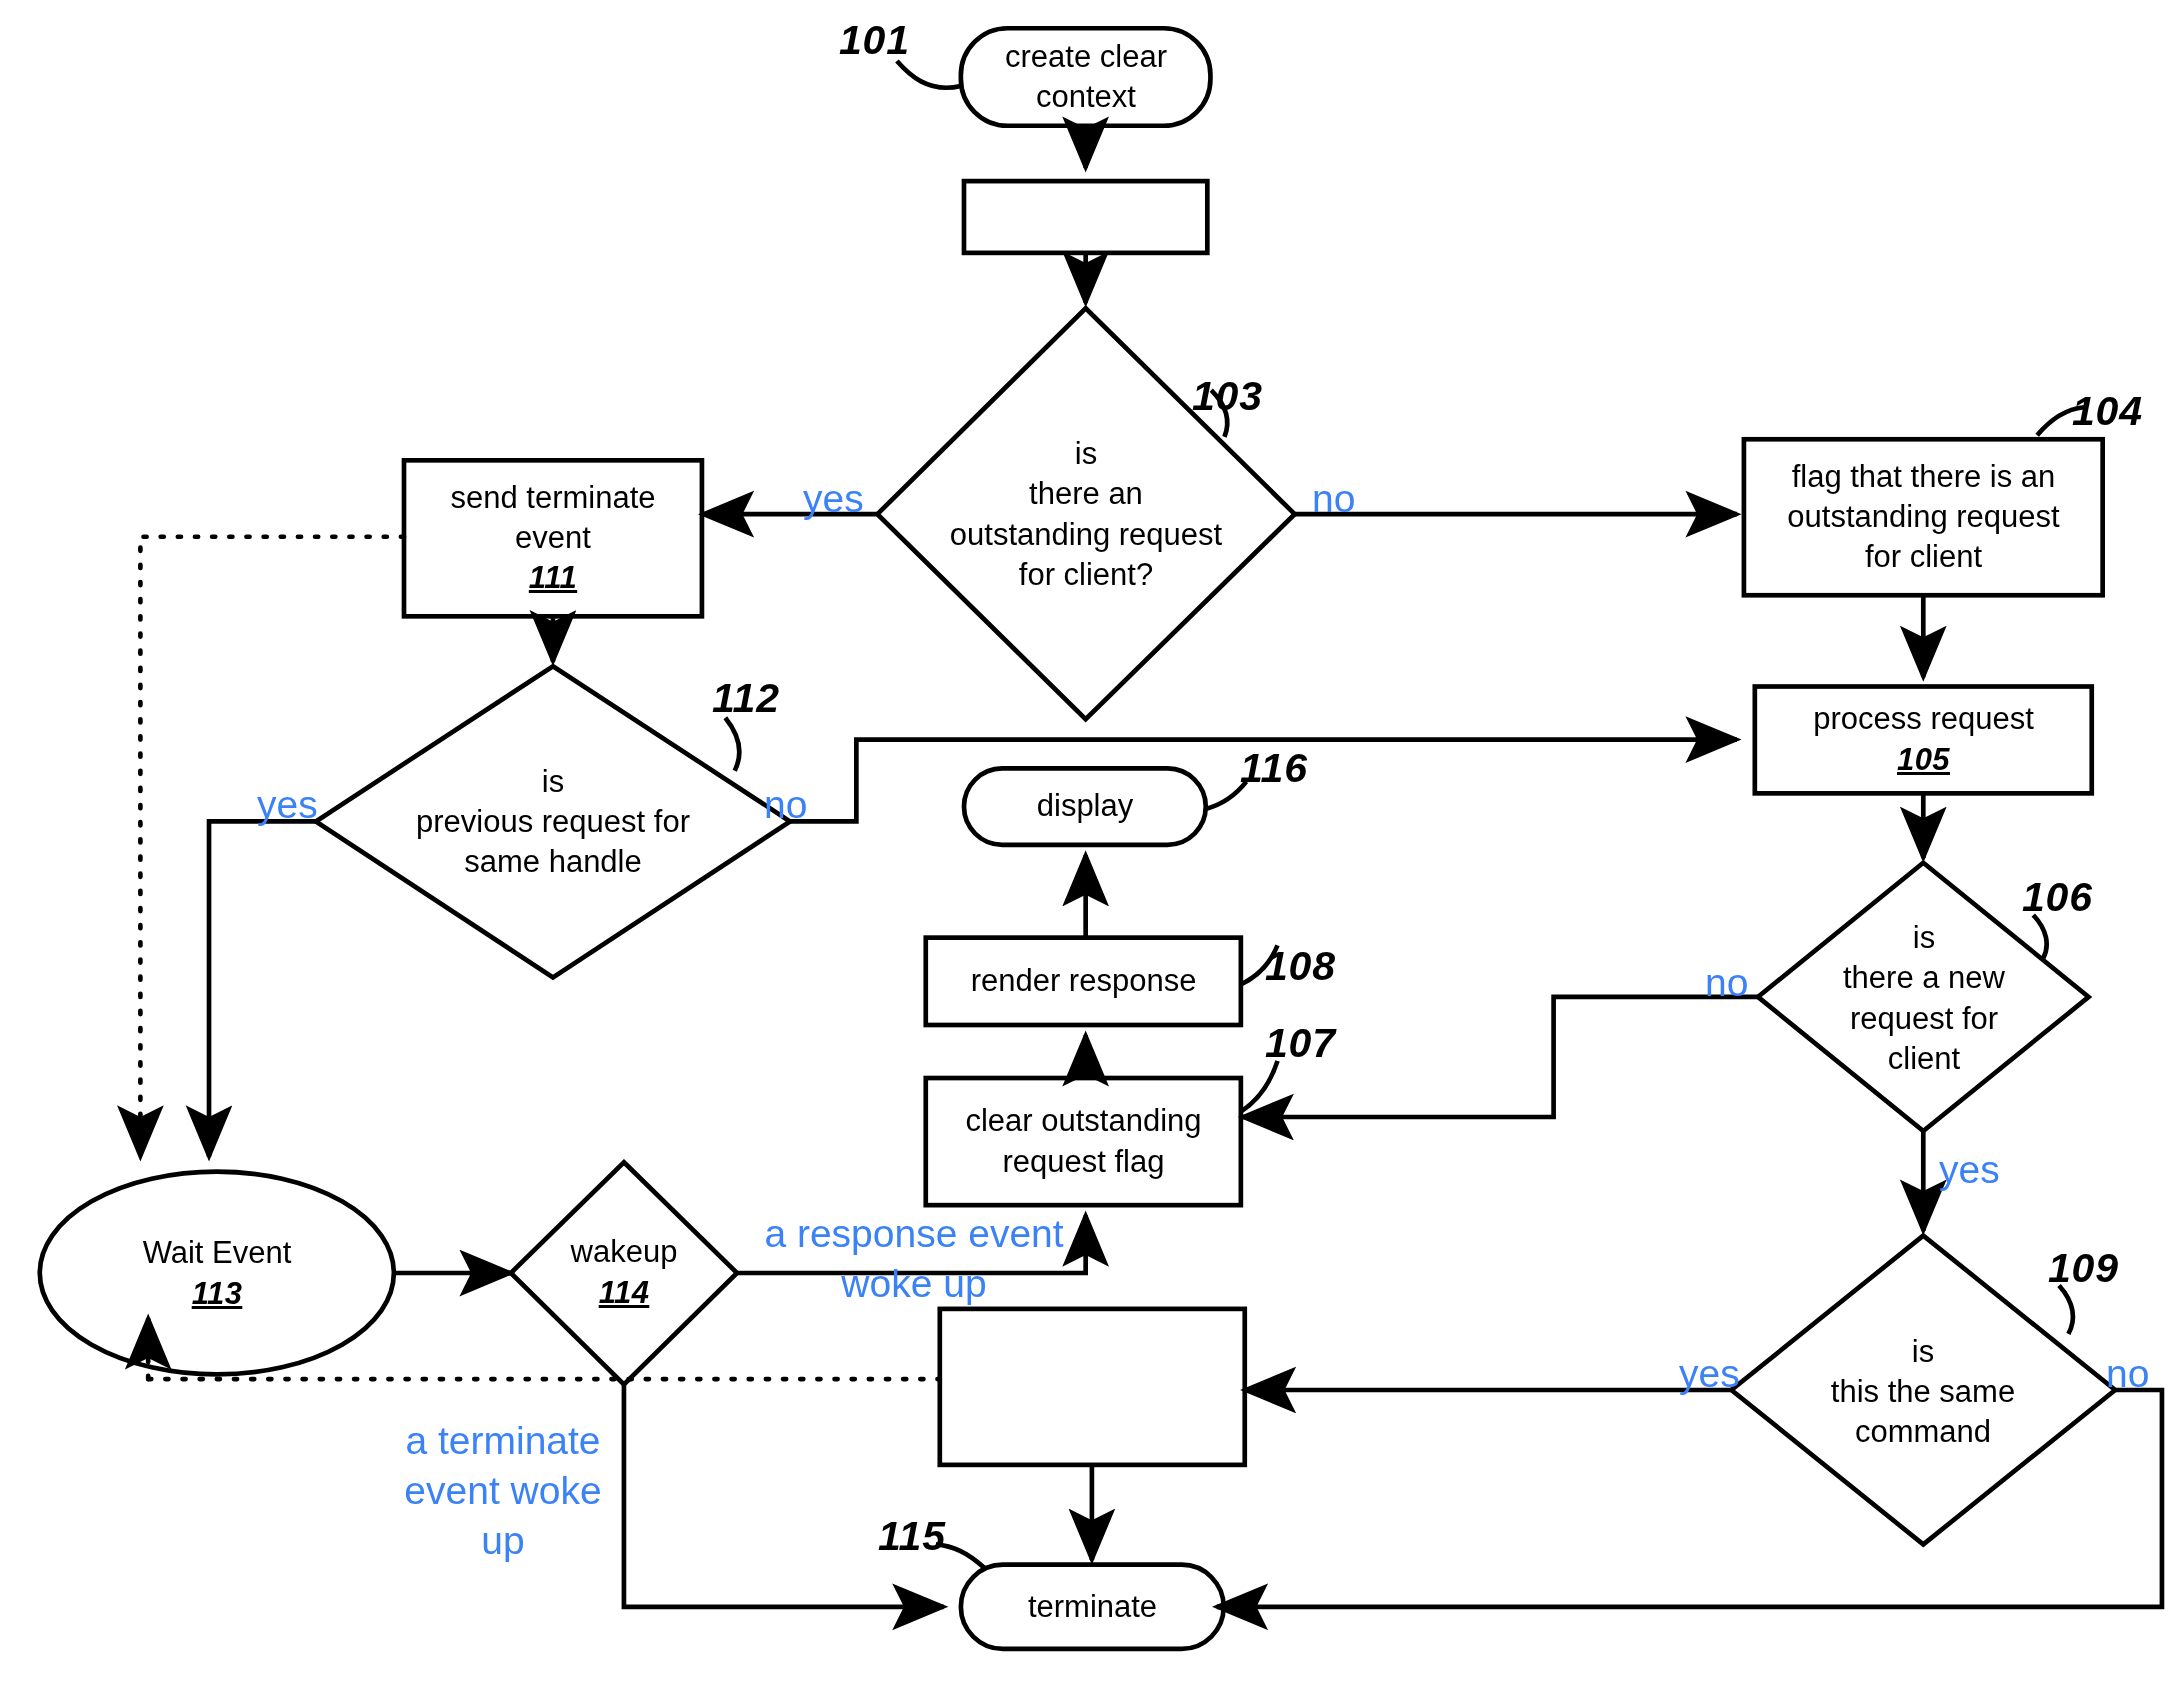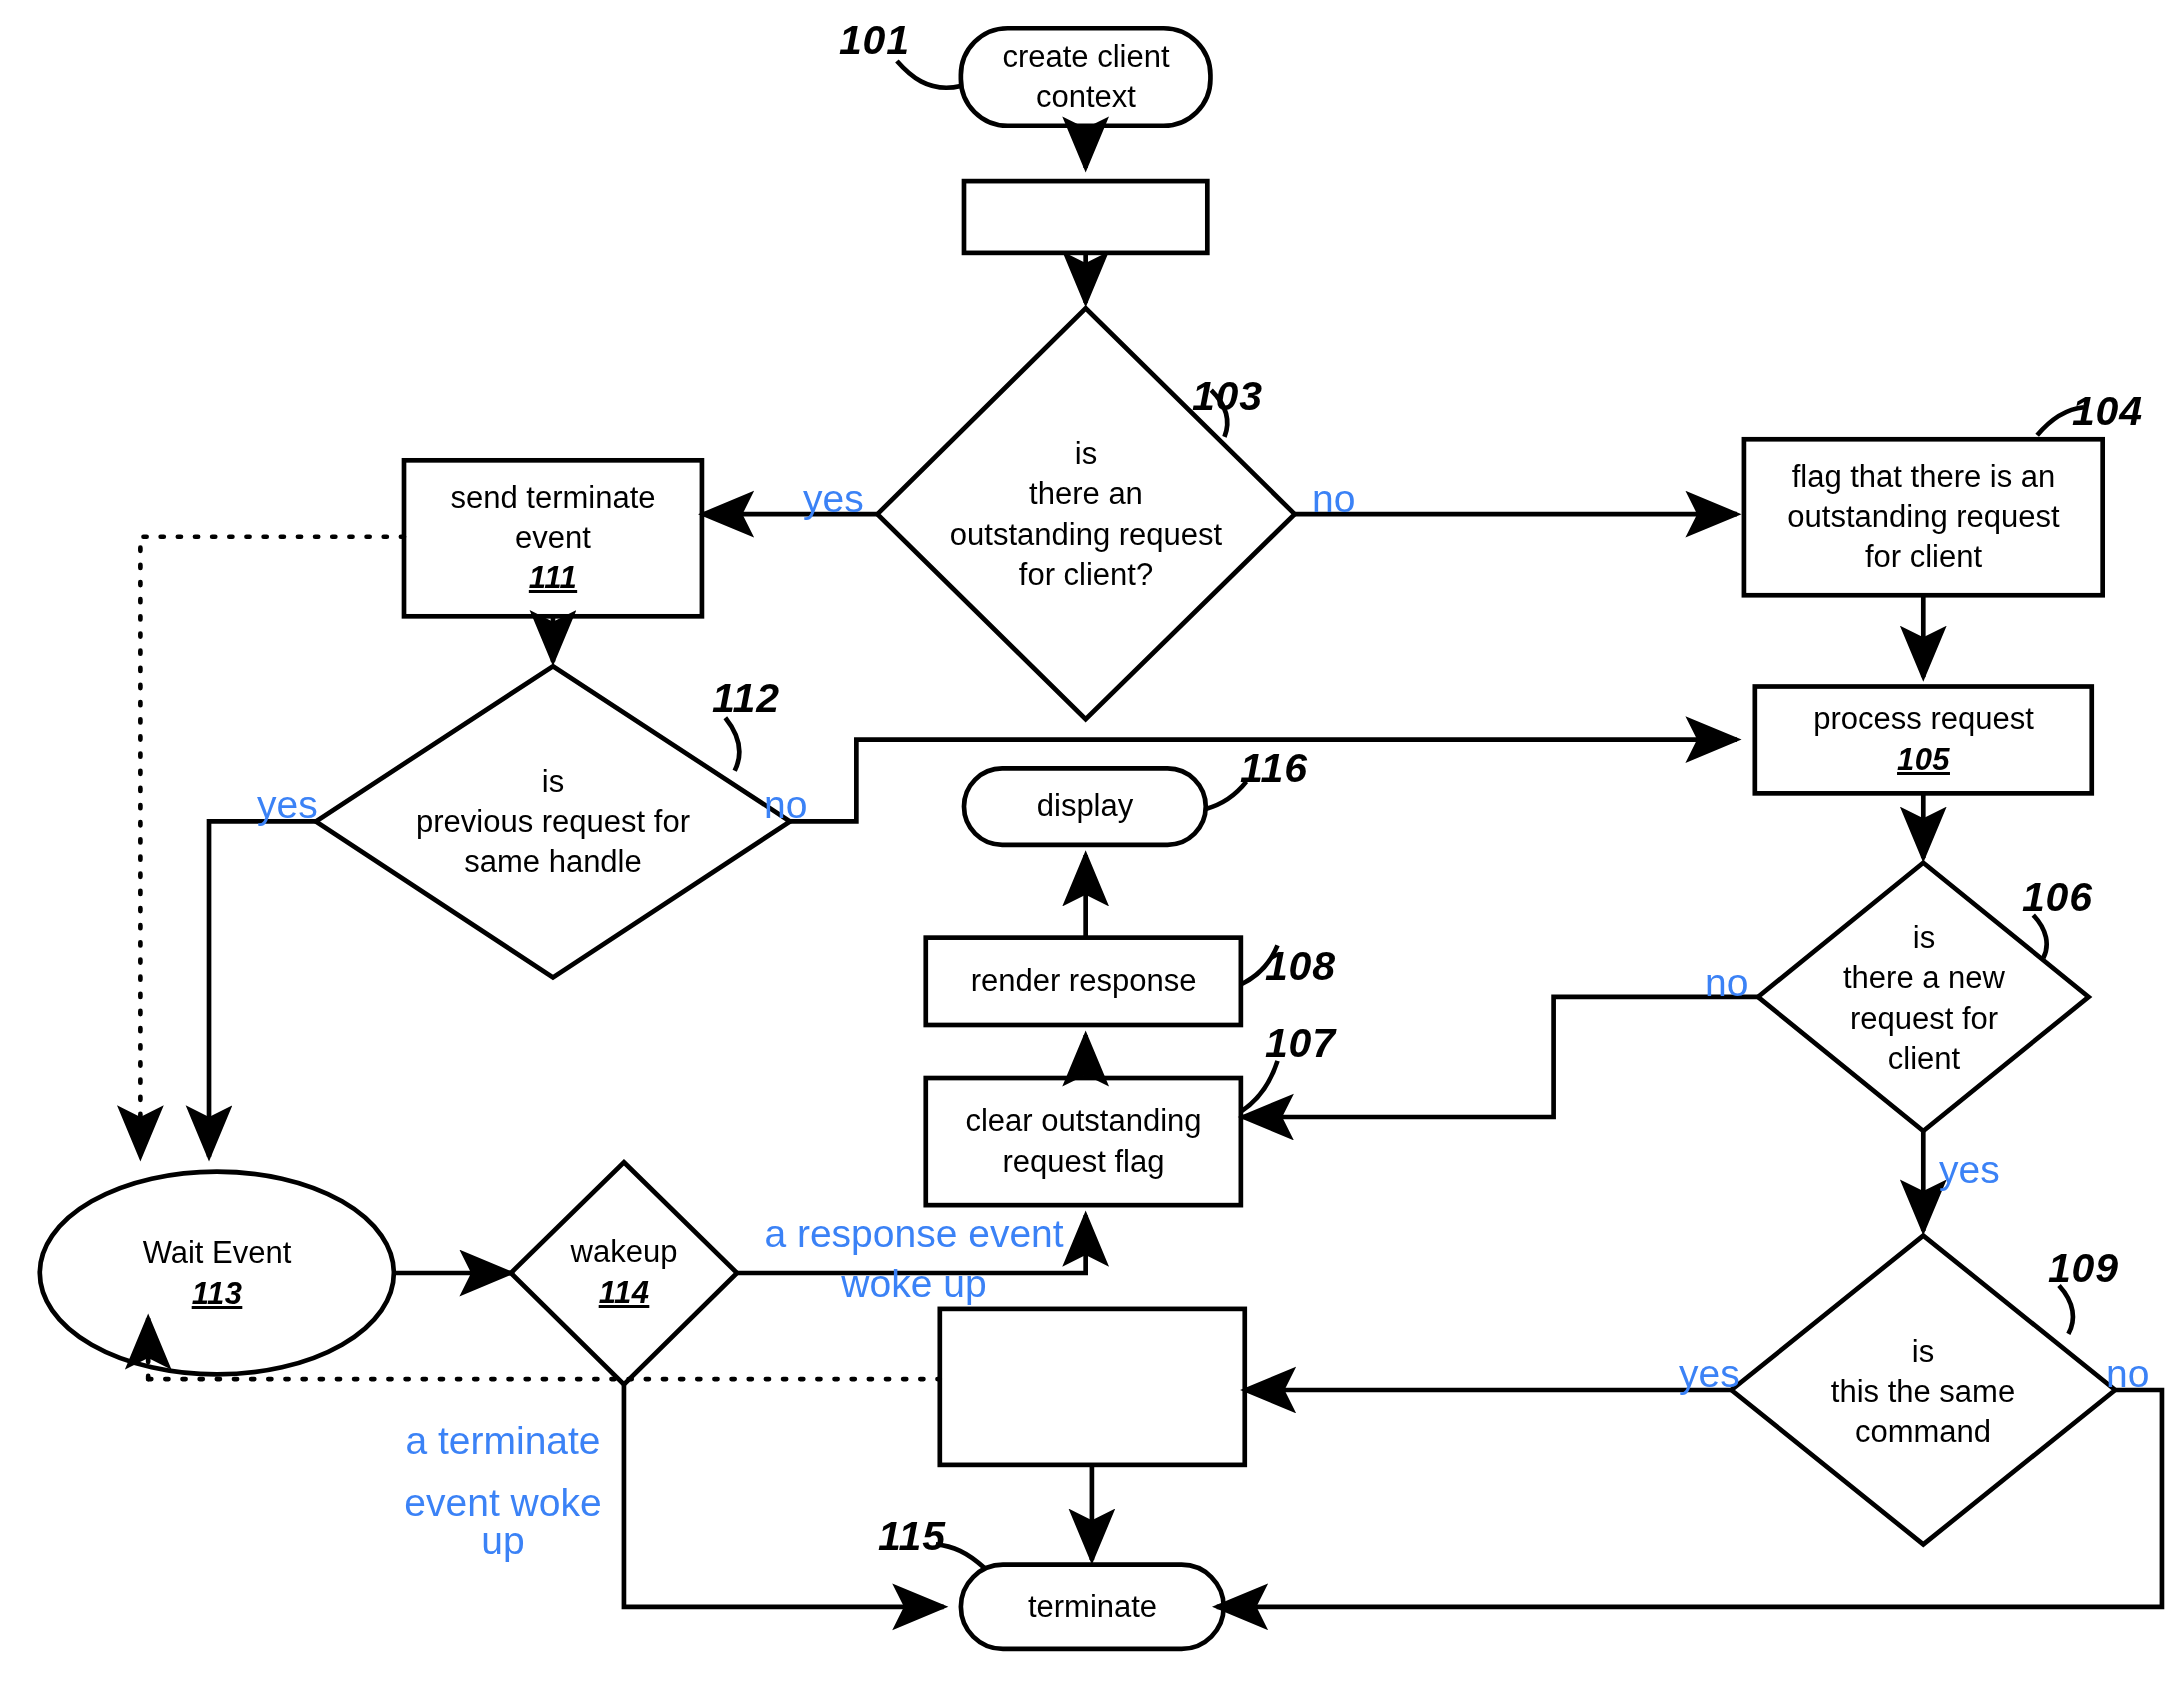--- a/index.html
+++ b/index.html
@@ -159,21 +159,21 @@
       <rect x="1205" y="1678" width="391" height="200"></rect>
 
       <path d="M1400,1878 L1400,2000" marker-end="url(#arrow)" stroke-width="6"></path>
 
       <rect x="1232" y="2006" width="337" height="108" rx="54" ry="54"></rect>
       <path d="M1262,2010 C1240,1990 1222,1982 1200,1980" stroke-width="6"></path>
     </g>
   </svg>
 
   <div class="nodetext" style="left:961px; top:28px; width:250px; height:98px;">
-    <span>create client</span>
+    <span>create clear</span>
     <span>context</span>
   </div>
 
 
   <div class="nodetext" style="left:897px; top:421px; width:378px; height:187px;">
     <span>is</span>
     <span>there an</span>
     <span>outstanding request</span>
     <span>for client?</span>
   </div>
@@ -262,18 +262,18 @@
   <div class="edgelabel" style="left:1679px; top:1349px;">yes</div>
   <div class="edgelabel" style="left:2106px; top:1349px;">no</div>
 
   <div style="position:absolute; left:750px; top:1209px; width:328px; text-align:center;">
     <div class="edgelabel" style="position:relative; left:0; top:0; width:100%;">a response event</div>
     <div class="edgelabel" style="position:relative; left:0; top:0; width:100%;">woke up</div>
   </div>
 
   <div style="position:absolute; left:390px; top:1416px; width:226px; text-align:center;">
     <div class="edgelabel" style="position:relative; left:0; top:0; width:100%;">a terminate</div>
-    <div class="edgelabel" style="position:relative; left:0; top:12px; width:100%;">event woke</div>
+    <div class="edgelabel" style="position:relative; left:0; top:0; width:100%;">event woke</div>
     <div class="edgelabel" style="position:relative; left:0; top:0; width:100%;">up</div>
   </div>
 
 </div>
 
 
 </body></html>

